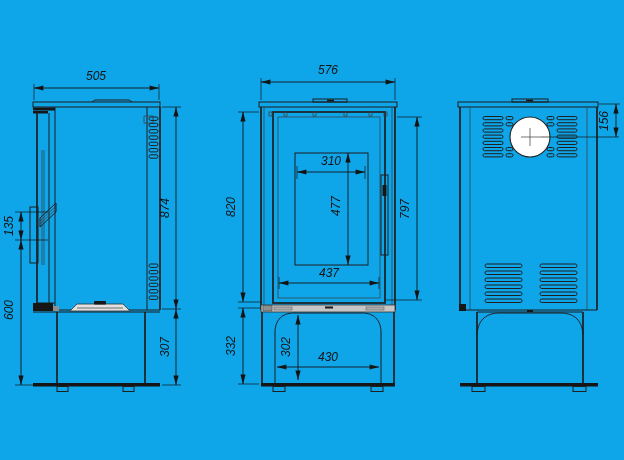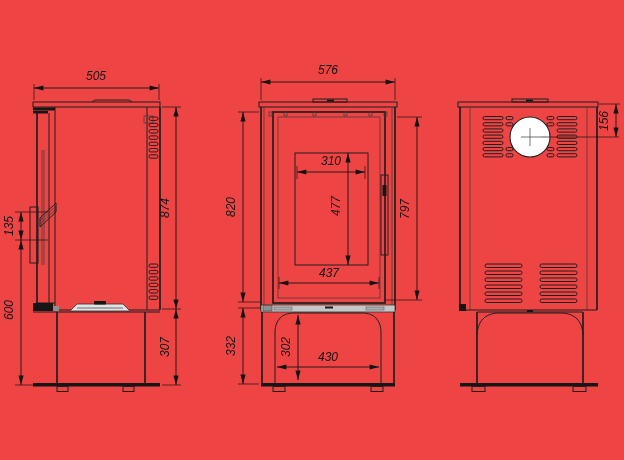--- a/index.html
+++ b/index.html
@@ -1,16 +1,16 @@
 <!DOCTYPE html>
 <html><head>
 <meta charset="utf-8">
 <style>
   html,body{margin:0;padding:0;background:#fff;}
-  .page{position:relative;width:624px;height:460px;background:#ef4444;overflow:hidden;
+  .page{position:relative;width:624px;height:460px;background:#0ea5e9;overflow:hidden;
         font-family:"Liberation Sans",sans-serif;}
   svg{display:block;}
   .ln  {stroke:#1f1f1f;stroke-width:1;fill:none;}
   .ln2 {stroke:#1f1f1f;stroke-width:1.7;fill:none;}
   .thin{stroke:#3a3a3a;stroke-width:0.7;fill:none;}
   .blk {fill:#161616;stroke:none;}
   .gry {fill:#c6c6c6;stroke:#333;stroke-width:0.8;}
   .dim {stroke:#141414;stroke-width:0.9;fill:none;}
   .ext {stroke:#141414;stroke-width:0.7;fill:none;}
   text.d{font-family:"Liberation Sans",sans-serif;font-style:italic;font-size:12px;

